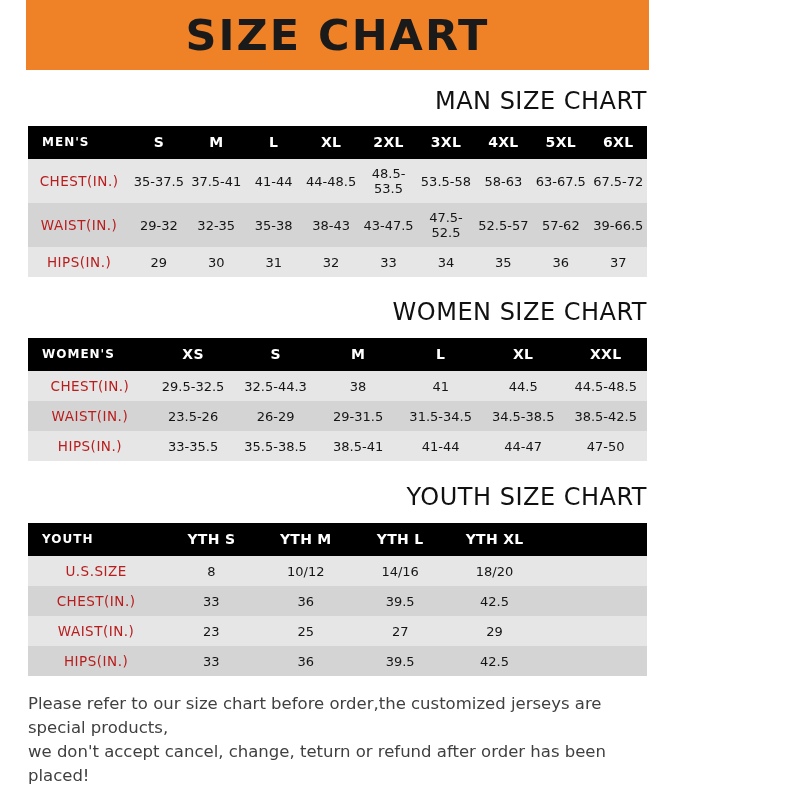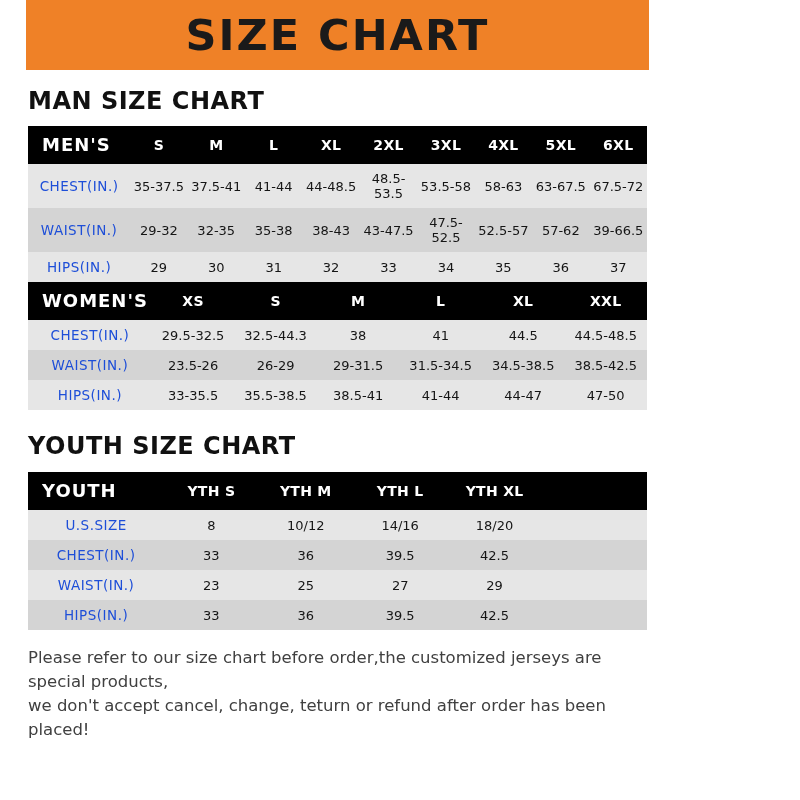--- a/index.html
+++ b/index.html
@@ -48,23 +48,23 @@
   }
   .header-band::before { left: 0; }
   .header-band::after { right: 0; }
 
   .content {
     padding: 0 28px;
     box-sizing: border-box;
   }
 
   .section-title {
-    text-align: left;
-    font-family: "DejaVu Sans", sans-serif;
-    font-weight: bold;
+    text-align: right;
+    font-family: "DejaVu Sans", sans-serif;
+    font-weight: normal;
     font-size: 24px;
     letter-spacing: 0.5px;
     color: #111111;
   }
   .st-man { margin-top: 17px; margin-bottom: 11px; }
   .st-women { margin-top: 21px; margin-bottom: 12px; }
   .st-youth { margin-top: 22px; margin-bottom: 12px; }
 
   table.chart {
     width: 100%;
@@ -80,35 +80,35 @@
     background: #000000;
   }
   table.chart thead th {
     color: #ffffff;
     font-weight: bold;
     font-size: 14px;
     padding: 8px 0 9px 0;
     letter-spacing: 0.3px;
   }
   table.chart thead th.rowlabel {
-    font-size: 18px;
+    font-size: 12px;
     text-align: left;
     padding-left: 14px;
     letter-spacing: 1px;
   }
   
   table.chart tbody td {
     font-size: 13px;
     color: #151515;
     padding: 7px 0 7px 0;
   }
   table.chart tbody td.rowlabel {
     font-size: 13.5px;
     letter-spacing: 0.5px;
-    color: #1d4ed8;
+    color: #b91c1c;
     text-align: center;
   }
   table.chart tbody tr.odd td { background: #e6e6e6; }
   table.chart tbody tr.even td { background: #d4d4d4; }
 
   
   table#men-table col.lab { width: 16.5%; }
   table#women-table col.lab { width: 20%; }
   table#youth-table col.lab { width: 22%; }
   table#youth-table col.pad { width: 17%; }
@@ -197,20 +197,21 @@
           <td>32</td>
           <td>33</td>
           <td>34</td>
           <td>35</td>
           <td>36</td>
           <td>37</td>
         </tr>
       </tbody>
     </table>
 
+    <div class="section-title st-women">WOMEN SIZE CHART</div>
     <table class="chart" id="women-table">
       <colgroup>
         <col class="lab">
         <col>
           <col>
           <col>
           <col>
           <col>
           <col>
       </colgroup>

